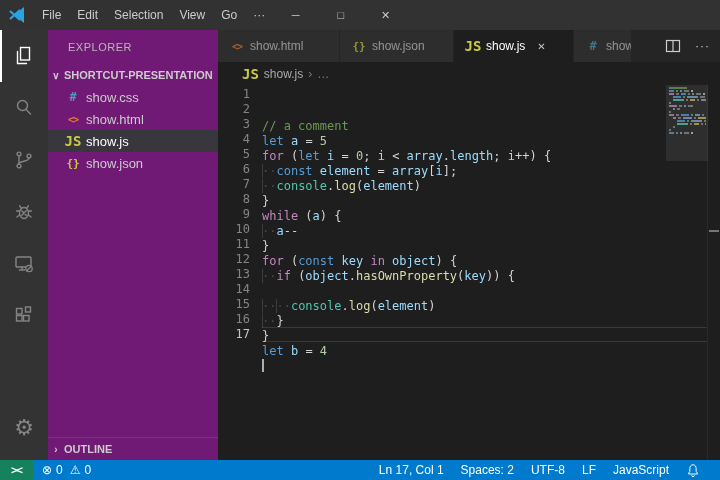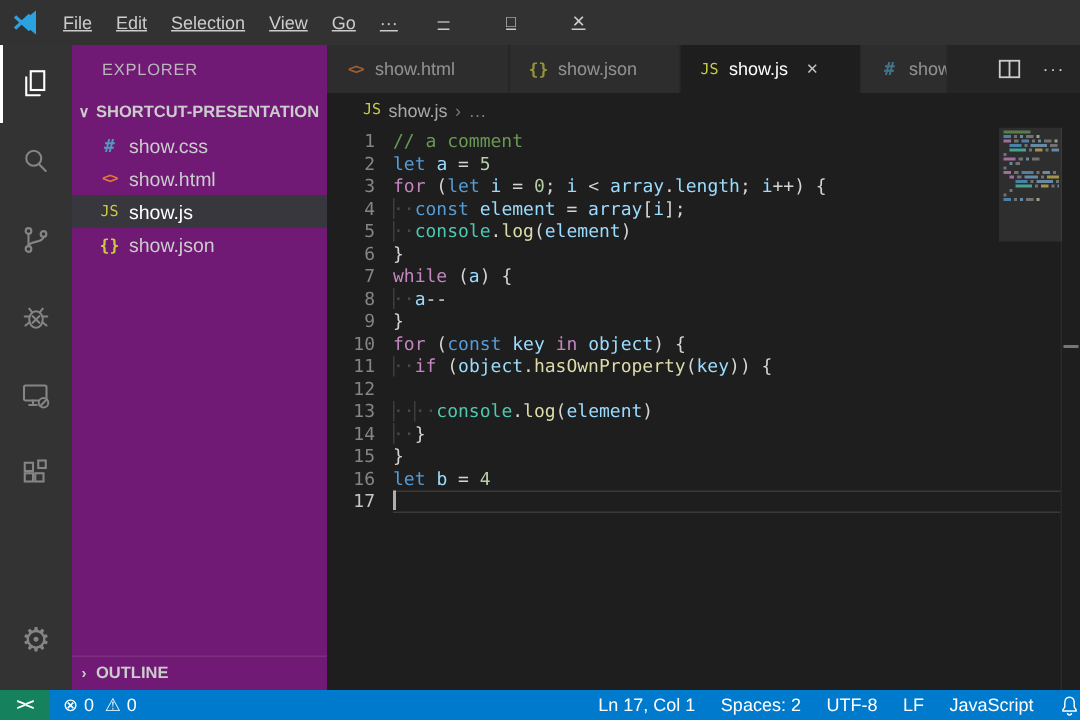--- a/index.html
+++ b/index.html
@@ -1,20 +1,20 @@
 <!DOCTYPE html>
 <html><head>
 <meta charset="utf-8">
 <style>
   html,body{margin:0;padding:0;width:720px;height:480px;overflow:hidden;background:#1e1e1e;
     font-family:"Liberation Sans",sans-serif;-webkit-font-smoothing:antialiased;}
   #window{position:relative;width:720px;height:480px;background:#1e1e1e;}
 
   
-  .titlebar{height:30px;background:#323233;color:#cccccc;display:flex;align-items:center;font-size:12px;text-decoration:underline;}
+  .titlebar{height:30px;background:#323233;color:#cccccc;display:flex;align-items:center;font-size:12px;}
   .logo{width:34px;display:flex;justify-content:center;align-items:center;}
   .menu-item{padding:0 8px;height:30px;line-height:30px;cursor:default;white-space:nowrap;}
   .win-title{flex:1;text-align:center;white-space:nowrap;overflow:hidden;color:#cccccc;}
   .win-controls{display:flex;height:30px;}
   .win-btn{width:45px;height:30px;line-height:30px;text-align:center;font-size:11px;color:#cccccc;}
 
   
   .main{position:absolute;top:30px;bottom:20px;left:0;right:0;display:flex;}
 
   
@@ -25,21 +25,21 @@
   .gear-glyph{font-family:"DejaVu Sans",sans-serif;font-size:22px;line-height:1;}
 
   
   .sidebar{width:170px;background:#701a75;color:#cccccc;position:relative;flex:none;}
   .sb-title{height:34px;line-height:34px;padding-left:20px;font-size:11px;letter-spacing:.5px;color:#b8b8b8;}
   .folder-row{height:22px;display:flex;align-items:center;font-size:11px;font-weight:bold;color:#cccccc;}
   .folder-chevron{width:16px;text-align:center;font-size:10px;color:#cccccc;}
   .file-row{height:22px;display:flex;align-items:center;padding-left:16px;font-size:13px;color:#cccccc;}
   .file-row.selected{background:#37373d;color:#ffffff;}
   .ficon{width:18px;text-align:center;flex:none;font-family:"DejaVu Sans Mono",monospace;}
-  .fi-js-file-icon{color:#cbcb41;font-weight:normal;font-size:10px;}
+  .fi-js-file-icon{color:#cbcb41;font-weight:bold;font-size:14px;}
   .fi-json-file-icon{color:#cbcb41;font-weight:bold;font-size:11px;}
   .fi-html-file-icon{color:#e37933;font-weight:bold;font-size:10px;letter-spacing:-1px;}
   .fi-css-file-icon{color:#519aba;font-weight:bold;font-size:12px;}
   .file-label{margin-left:4px;}
   .outline-row{position:absolute;bottom:0;left:0;right:0;height:22px;display:flex;align-items:center;
     font-size:11px;font-weight:bold;color:#cccccc;border-top:1px solid rgba(255,255,255,.09);}
 
   
   .editor{flex:1;display:flex;flex-direction:column;min-width:0;background:#1e1e1e;}
   .tabbar{height:32px;background:#252526;display:flex;align-items:stretch;}
@@ -55,21 +55,21 @@
   .breadcrumb{height:23px;display:flex;align-items:center;padding-left:24px;font-size:12px;color:#a9a9a9;gap:5px;background:#1e1e1e;}
   .breadcrumb .ficon{width:auto;}
   .bc-sep{color:#7a7a7a;font-size:12px;}
 
   .code-area{flex:1;position:relative;overflow:hidden;background:#1e1e1e;
     font-family:"DejaVu Sans Mono","Liberation Mono",monospace;font-size:12px;line-height:15px;}
   #code-lines{position:absolute;top:2px;left:0;right:0;}
   .code-line{display:flex;height:15px;}
   .ln{width:32px;flex:none;text-align:right;padding-right:12px;color:#858585;}
   .ln.cur{color:#c6c6c6;}
-  .txt{white-space:pre;}
+  .txt{white-space:pre;margin-top:32px;}
   .tk-cm{color:#6a9955;}
   .tk-kw{color:#569cd6;}
   .tk-ctrl{color:#c586c0;}
   .tk-var{color:#9cdcfe;}
   .tk-num{color:#b5cea8;}
   .tk-fn{color:#dcdcaa;}
   .tk-cls{color:#4ec9b0;}
   .tk-pn{color:#d4d4d4;}
   .tk-ws{color:#4a4a4a;box-shadow:inset 1px 0 0 #3d3d3d;}
   .cursor-caret{display:inline-block;width:2px;height:13px;background:#aeafad;vertical-align:text-top;}
@@ -82,21 +82,21 @@
   .overview{position:absolute;top:0;right:0;width:12px;height:100%;border-left:1px solid rgba(255,255,255,.05);}
   .ov-cursor{position:absolute;top:145px;left:1px;right:1px;height:2px;background:#767676;}
 
   
   .statusbar{position:absolute;left:0;right:0;bottom:0;height:20px;background:#007acc;color:#ffffff;
     display:flex;align-items:center;font-size:12px;}
   .remote{width:33px;height:20px;background:#16825d;display:flex;align-items:center;justify-content:center;
     font-weight:bold;font-size:11px;letter-spacing:-1px;flex:none;}
   .problems{display:flex;align-items:center;gap:4px;padding-left:9px;}
   .problems span{display:inline-block;}
-  .sb-right{margin-left:auto;display:flex;align-items:center;gap:17px;padding-right:0;}
+  .sb-right{margin-left:auto;display:flex;align-items:center;gap:17px;padding-right:20px;}
   .sb-item{white-space:nowrap;}
   .bell{display:flex;align-items:center;}
   svg{display:block;}
 </style>
 </head>
 <body>
 
 <div id="window">
 
   <div class="titlebar">

